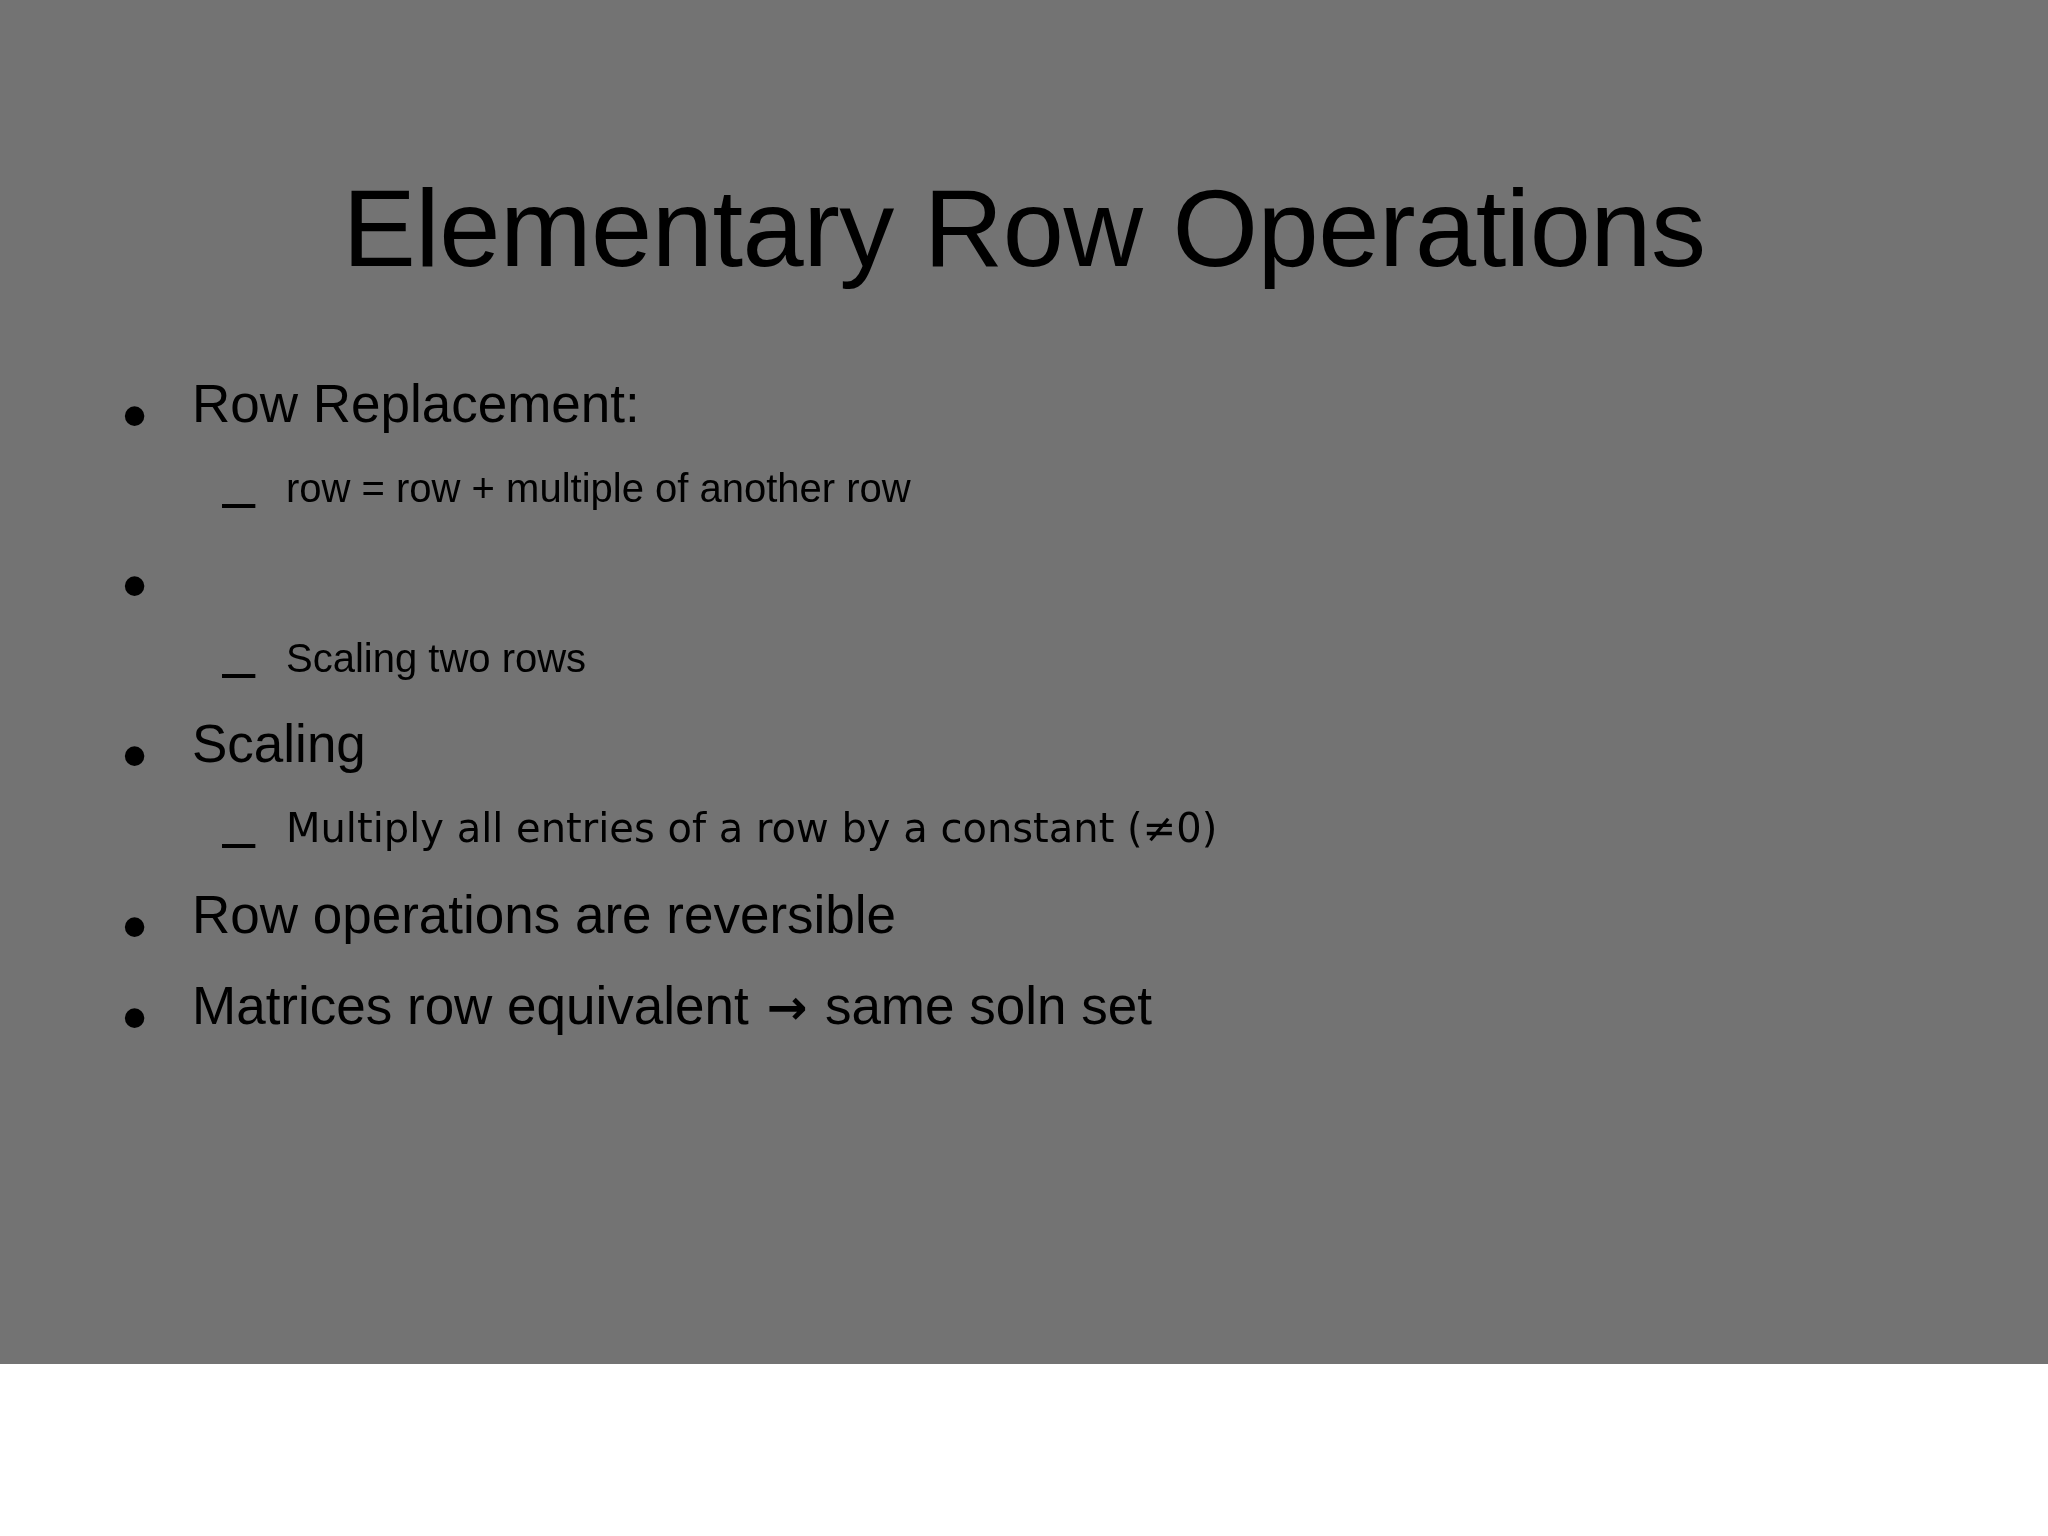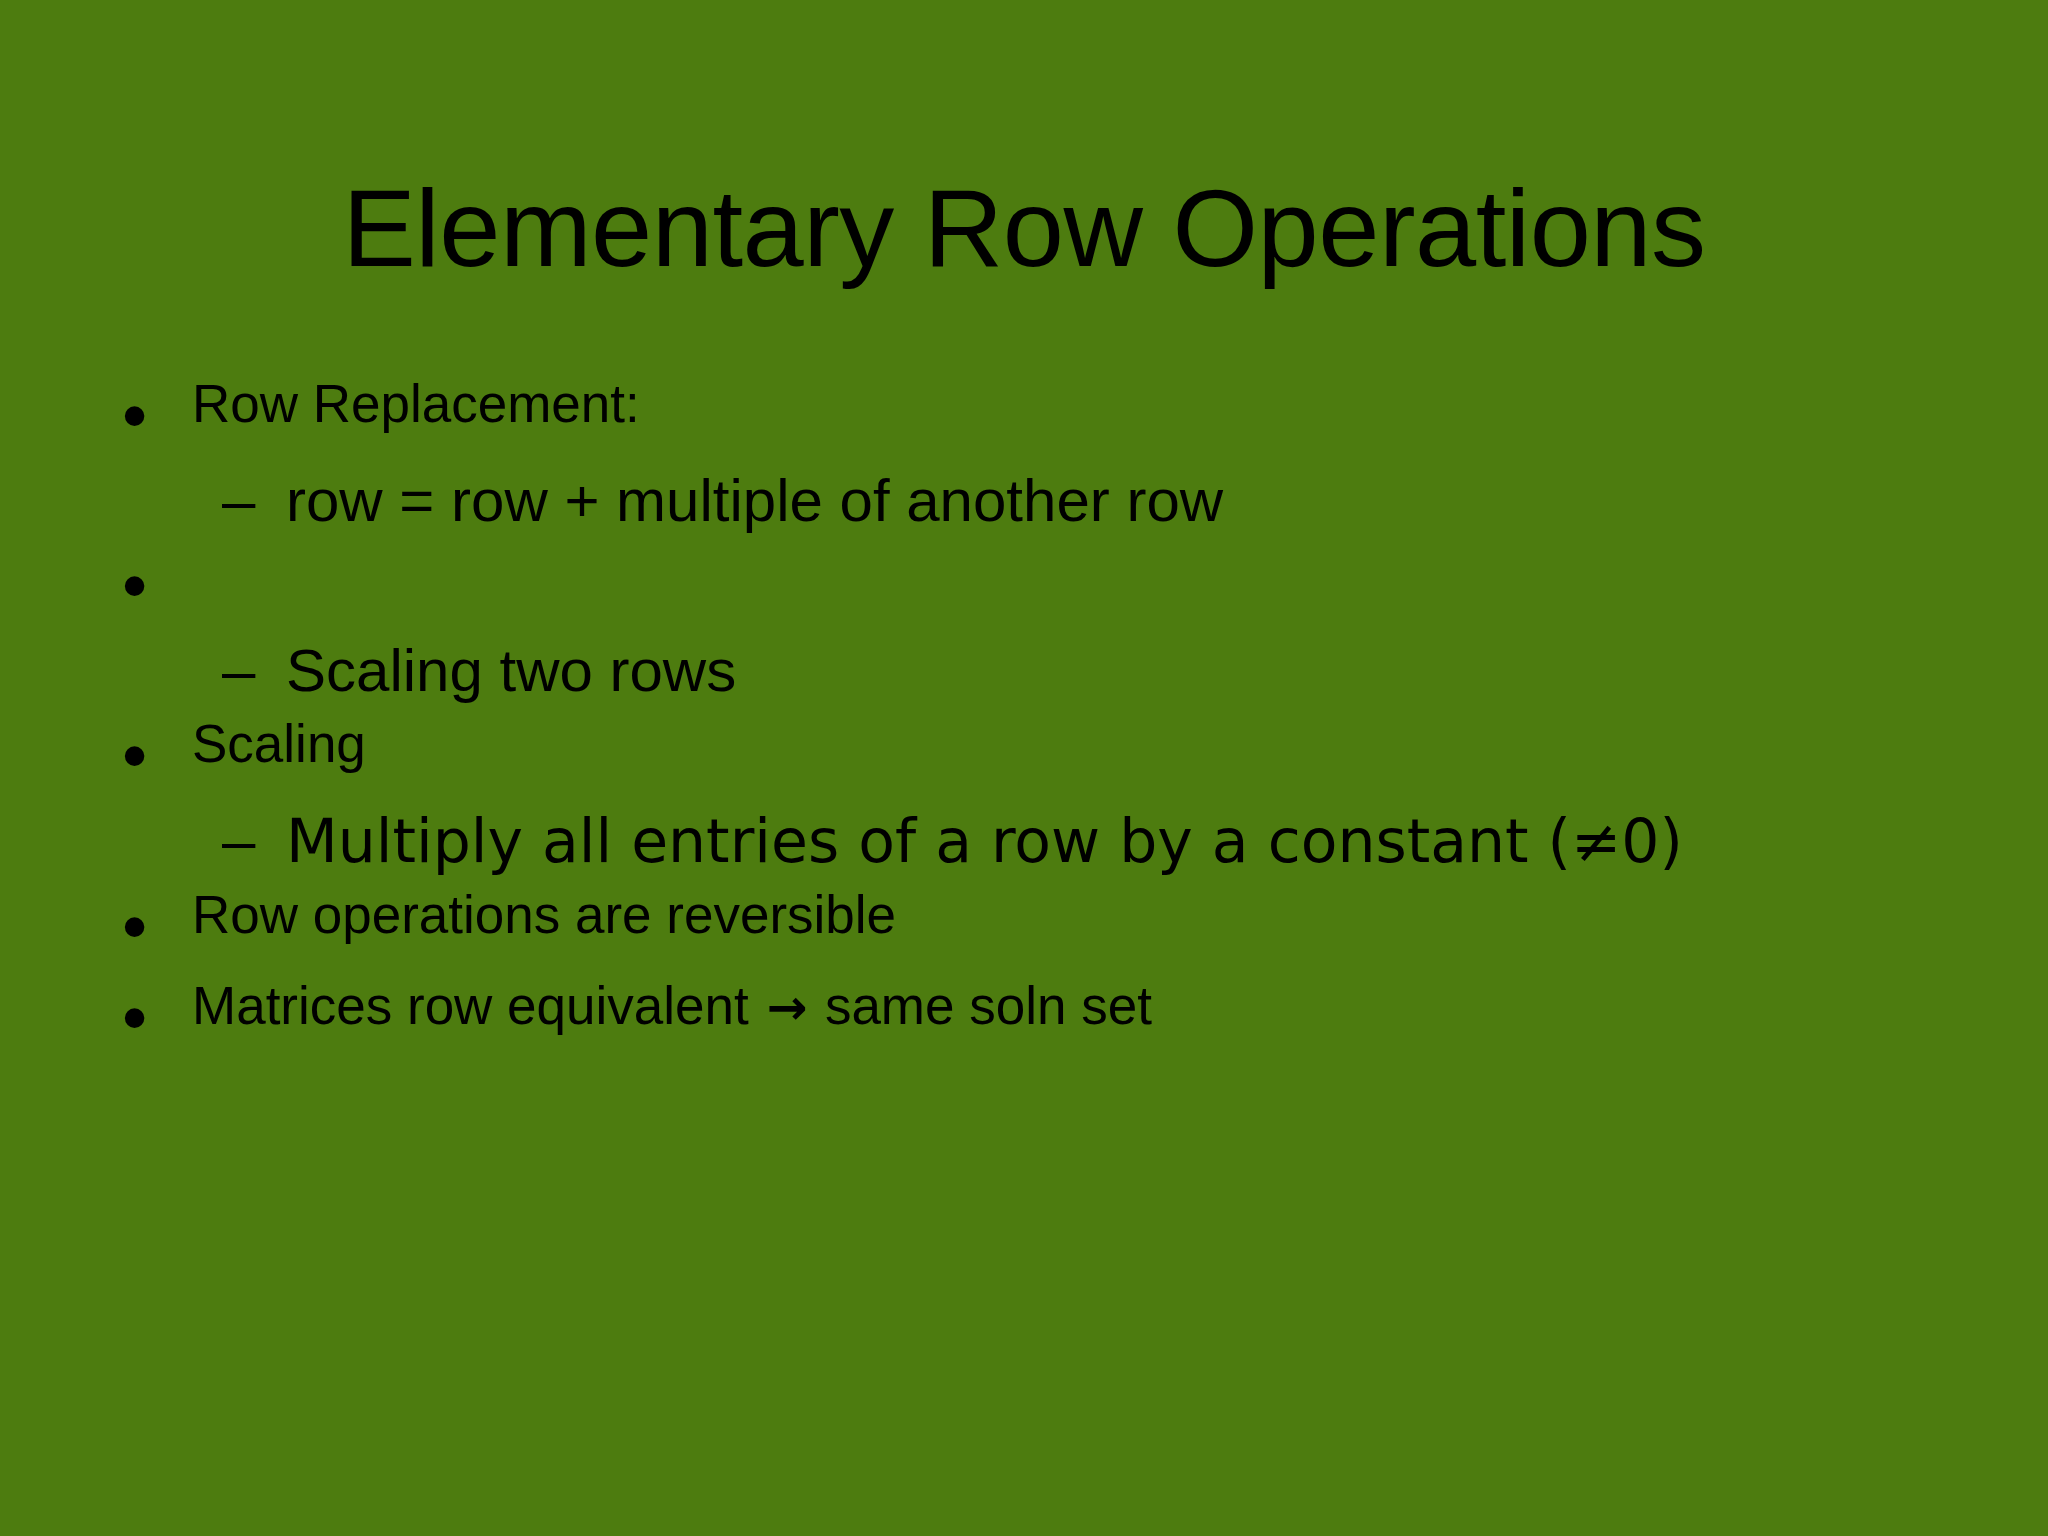--- a/index.html
+++ b/index.html
@@ -13,22 +13,22 @@
     height: 1536px;
     overflow: hidden;
     font-family: "Liberation Sans", sans-serif;
     color: #000000;
     -webkit-font-smoothing: antialiased;
   }
 
   #slide {
     position: relative;
     width: 2048px;
-    height: 1536px;
-    background: #4d7c0f;
+    height: 1364px;
+    background: #737373;
     box-sizing: border-box;
   }
 
   
   #slide-title {
     position: absolute;
     left: 0;
     top: 96px;
     width: 2048px;
     text-align: center;
@@ -83,21 +83,21 @@
   .level-2 .marker {
     flex: 0 0 auto;
     width: 64px;
     font-size: 60px;
     line-height: 1.24;
     text-align: left;
     font-weight: 400;
   }
   .level-2 .btext {
     flex: 0 1 auto;
-    font-size: 60px;
+    font-size: 40px;
     line-height: 1.24;
     font-weight: 400;
     white-space: nowrap;
   }
 
   .arrow-glyph {
     font-family: "DejaVu Sans", sans-serif;
     font-weight: 700;
     font-size: 0.92em;
     padding: 0 0.06em;

